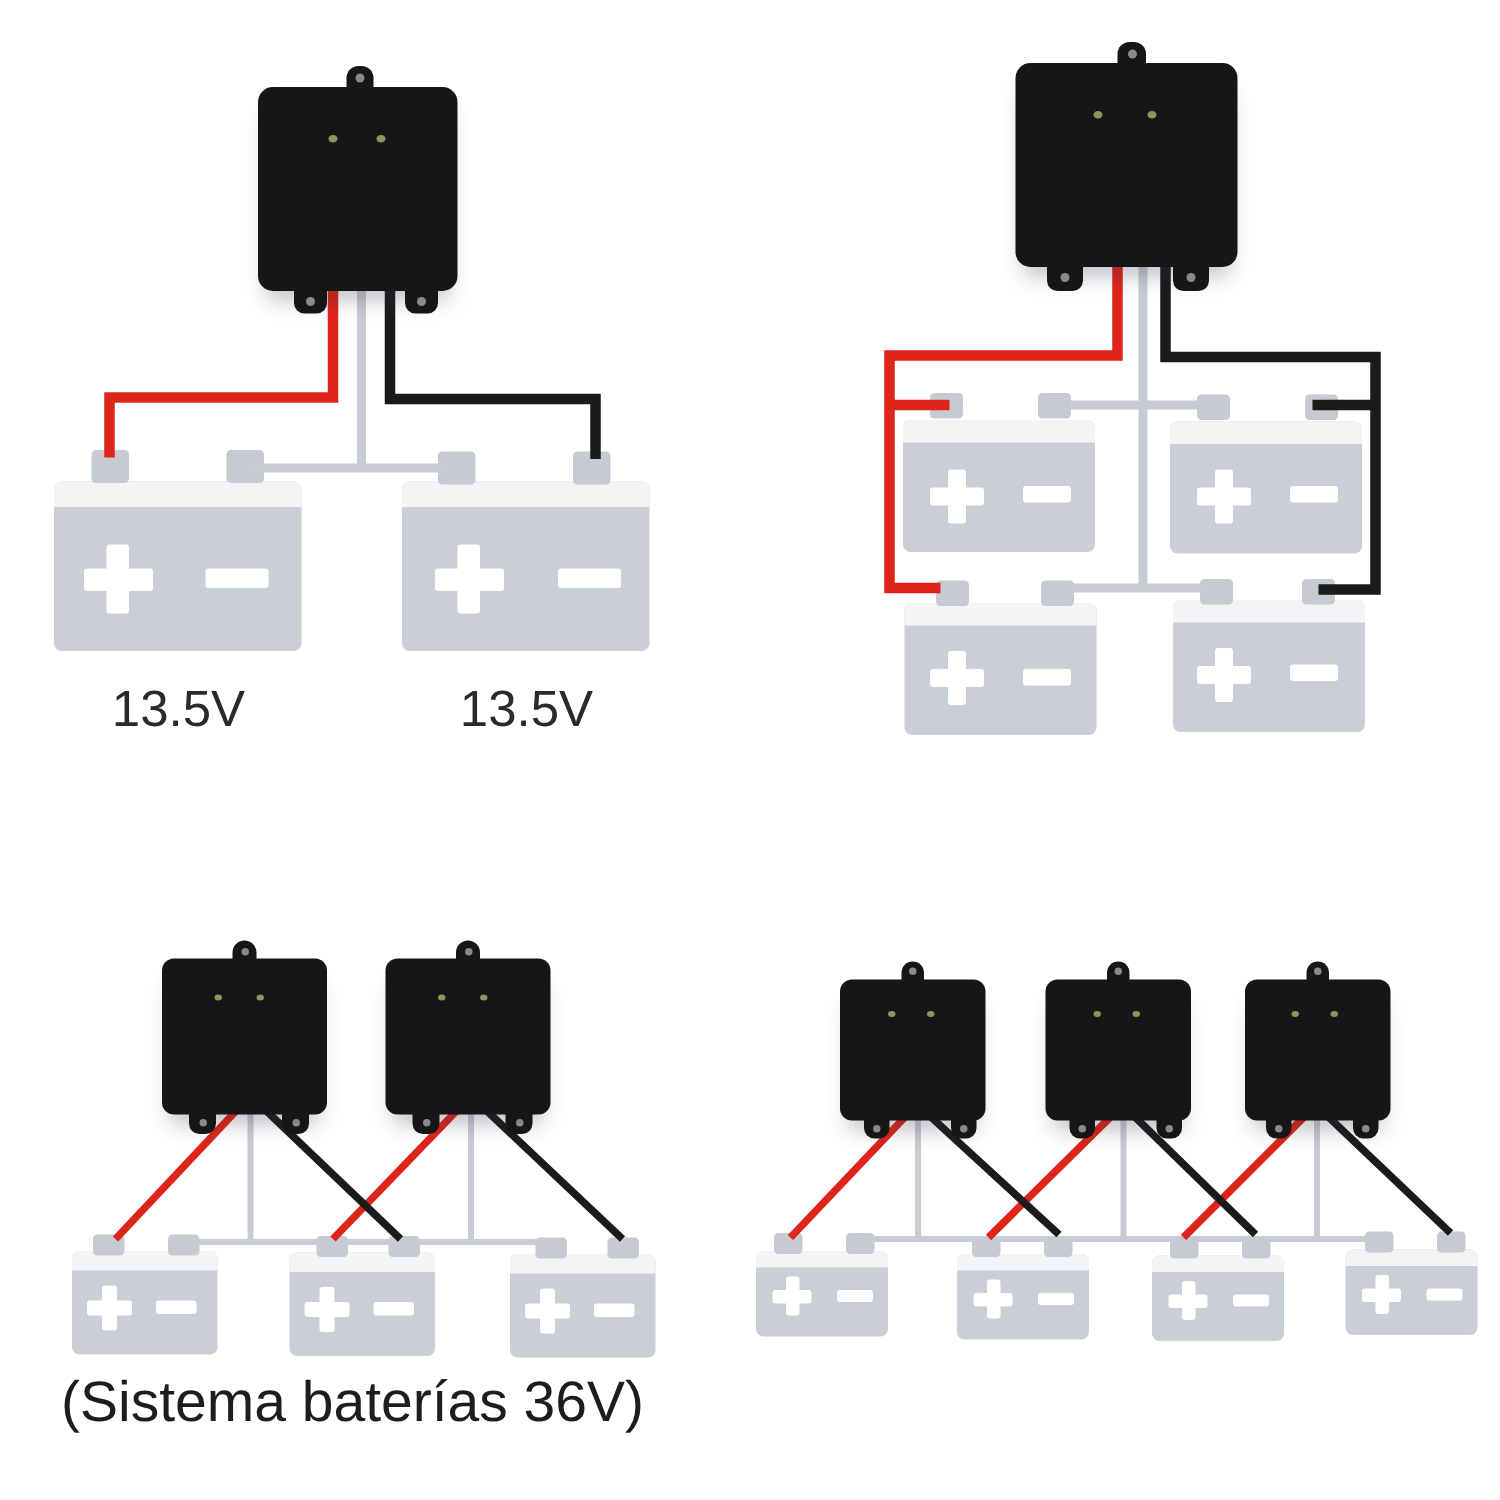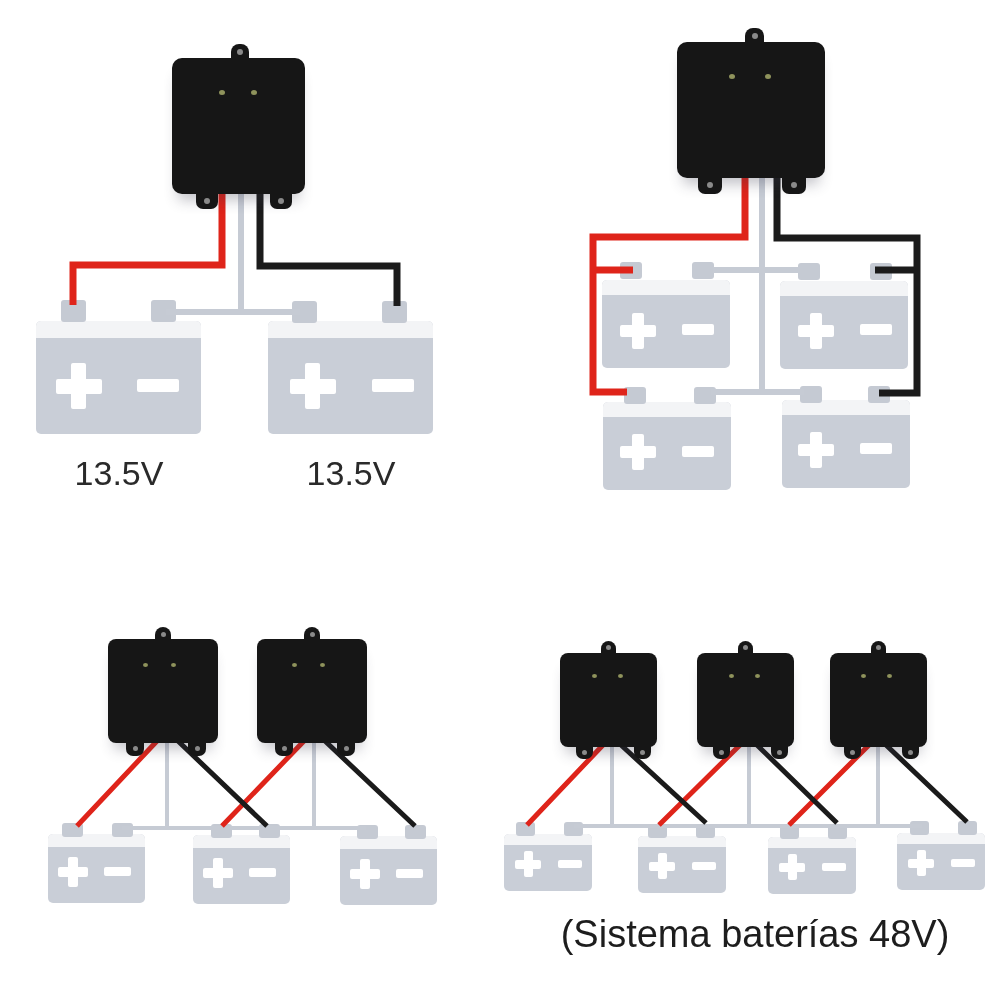--- a/index.html
+++ b/index.html
@@ -256,15 +256,15 @@
     <div class="dtab bot" style="left:72px;bottom:-12px;width:17px;height:13px">
         <i class="hole" style="width:5px;height:5px"></i>
       </div>
     <span class="led" style="left:31px;top:21px;width:5px;height:4px"></span>
     <span class="led" style="left:57px;top:21px;width:5px;height:4px"></span>
   </div>
 
   <div class="vlabel" style="left:119px;top:456px">13.5V</div>
   <div class="vlabel" style="left:351px;top:456px">13.5V</div>
 
-  <div class="caption" style="left:755px;top:915px">(Sistema baterías 48V)</div>
+  <div class="caption" style="left:235px;top:916px">(Sistema baterías 36V)</div>
 
 </div>
 
 </body></html>

